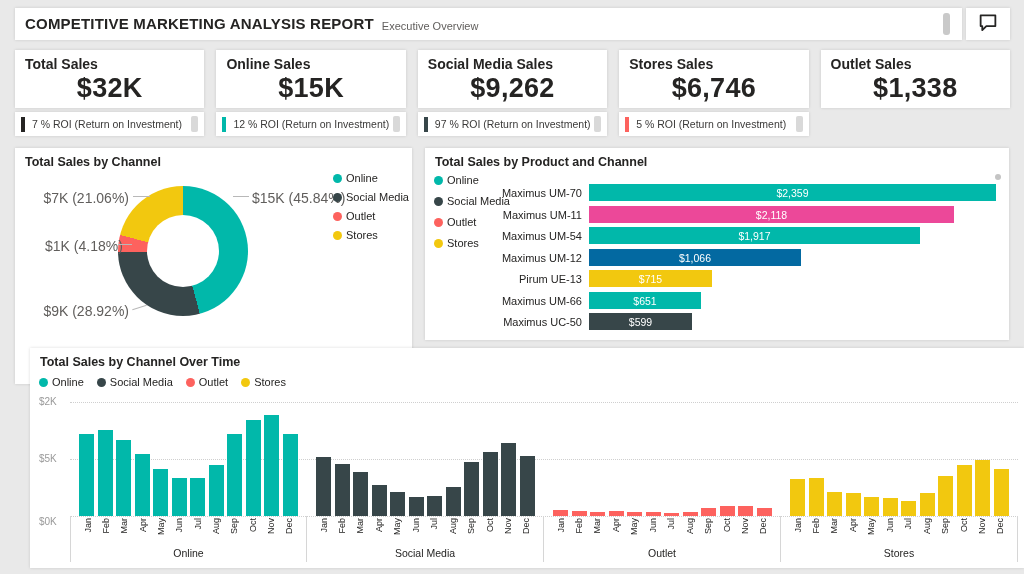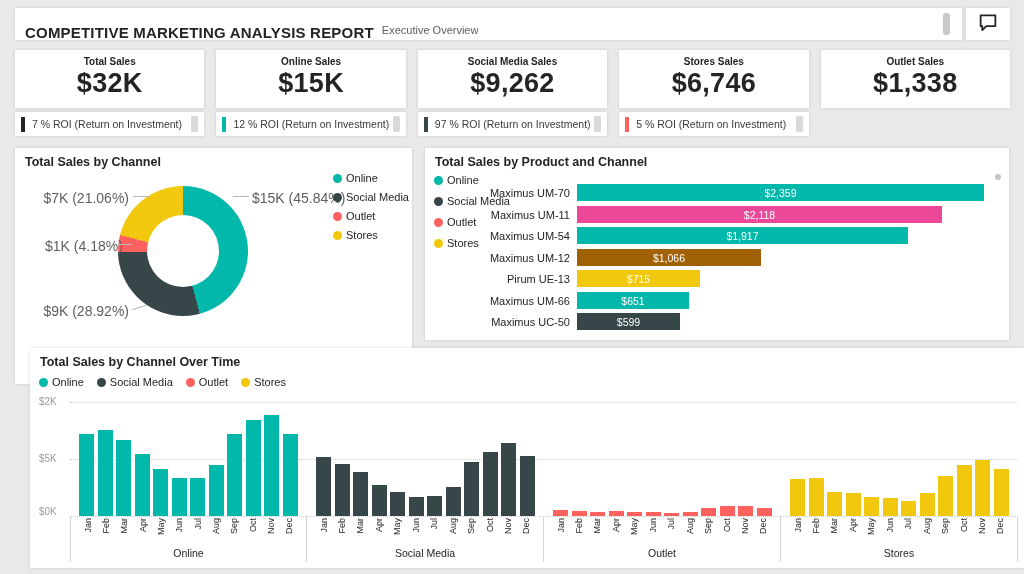--- a/index.html
+++ b/index.html
@@ -10,30 +10,30 @@
     font-family: "Liberation Sans", sans-serif;
     color: #252423;
     overflow: hidden;
   }
   .panel {
     position: absolute;
     background: #fff;
     box-shadow: 0 0 3px rgba(0,0,0,.14);
   }
   
-  .hdr { left:15px; top:8px; width:947px; height:32px; display:flex; align-items:flex-start; padding:16px 10px; }
+  .hdr { left:15px; top:8px; width:947px; height:32px; display:flex; align-items:flex-end; padding:8px 10px; }
   .hdr-title { font-size:15px; font-weight:bold; letter-spacing:.2px; }
   .hdr-sub { font-size:11px; color:#605E5C; margin-left:8px; }
   .hdr-scroll { position:absolute; right:12px; top:5px; width:7px; height:22px; background:#C9C9C9; border-radius:3px; }
   .comment-box { left:966px; top:8px; width:44px; height:32px; display:flex; align-items:center; justify-content:center; cursor:pointer; }
   
   .kpi-row { position:absolute; left:15px; top:50px; width:995px; display:grid; grid-template-columns:repeat(5,1fr); gap:12px; }
   .kpi-card { display:flex; flex-direction:column; gap:4px; }
   .kpi-top { background:#fff; box-shadow:0 0 3px rgba(0,0,0,.14); height:58px; padding:6px 10px 0; }
-  .kpi-title { font-size:10px; font-weight:bold;text-align:center; }
+  .kpi-title { font-size:14px; font-weight:bold; }
   .kpi-value { font-size:27px; font-weight:800; text-align:center; margin-top:1px; letter-spacing:.3px; }
   .kpi-roi { background:#fff; box-shadow:0 0 3px rgba(0,0,0,.14); height:24px; display:flex; align-items:center; padding:0 6px; }
   .roi-bar { width:4px; height:15px; flex:none; }
   .roi-text { font-size:10.5px; color:#3b3a39; margin-left:7px; white-space:nowrap; }
   .roi-scroll { margin-left:auto; width:7px; height:16px; background:#D9D9D9; border-radius:2px; flex:none; }
   
   .pane-title { font-size:12.5px; font-weight:bold; padding:7px 10px 0; }
   .ldot { width:9px; height:9px; border-radius:50%; display:inline-block; flex:none; }
   .litem { display:flex; align-items:center; gap:4px; font-size:11px; cursor:pointer; }
   
@@ -42,21 +42,21 @@
   .donut { position:absolute; left:103px; top:38px; width:130px; height:130px; border-radius:50%; }
   .donut-hole { position:absolute; left:29px; top:29px; width:72px; height:72px; border-radius:50%; background:#fff; }
   .callout { position:absolute; font-size:14px; color:#605E5C; white-space:nowrap; }
   .lead { position:absolute; height:0; border-top:1px solid #B8B8B8; }
   .donut-legend { position:absolute; left:318px; top:24px; display:flex; flex-direction:column; gap:7px; }
   
   .prod-panel { left:425px; top:148px; width:584px; height:192px; }
   .prod-legend { position:absolute; left:9px; top:26px; display:flex; flex-direction:column; gap:9px; }
   .prod-rows { position:absolute; left:0; top:30px; right:0; }
   .prod-row { position:absolute; left:0; height:17px; display:flex; align-items:center; }
-  .prod-cat { width:152px; text-align:right; padding-right:7px; font-size:11px; flex:none; }
+  .prod-cat { width:164px; text-align:right; padding-right:7px; font-size:11px; flex:none; }
   .prod-bar { height:17px; position:relative; display:flex; align-items:center; justify-content:center; cursor:pointer; }
   .prod-val { font-size:10.5px; color:#fff; }
   .scroll-dot { position:absolute; right:8px; top:26px; width:6px; height:6px; border-radius:50%; background:#C4C4C4; }
   
   .time-panel { left:15px; top:348px; width:994px; height:220px;margin-left:15px; }
   .time-legend { position:absolute; left:9px; top:28px; display:flex; gap:13px; }
   .ytick { position:absolute; left:9px; font-size:10px; color:#9A9A9A; }
   .time-chart { position:absolute; left:40px; right:6px; top:54px; height:114px; }
   .gridline { position:absolute; left:0; right:0; border-top:1px dotted #CFCFCF; }
   .tg-groups { position:absolute; left:40px; right:6px; top:54px; display:flex; }
@@ -208,21 +208,21 @@
         </div>
       </div>
       <div class="prod-row" style="top: 49px;">
         <div class="prod-cat">Maximus UM-54</div>
         <div class="prod-bar" style="width: 331px; background: rgb(1, 184, 170);">
           <div class="prod-val">$1,917</div>
         </div>
       </div>
       <div class="prod-row" style="top: 71px;">
         <div class="prod-cat">Maximus UM-12</div>
-        <div class="prod-bar" style="width: 184px; background: #a16207;">
+        <div class="prod-bar" style="width: 212px; background: #0369a1;">
           <div class="prod-val">$1,066</div>
         </div>
       </div>
       <div class="prod-row" style="top: 92px;">
         <div class="prod-cat">Pirum UE-13</div>
         <div class="prod-bar" style="width: 123px; background: rgb(242, 200, 15);">
           <div class="prod-val">$715</div>
         </div>
       </div>
       <div class="prod-row" style="top: 114px;">
@@ -256,21 +256,21 @@
         <div class="ldot" style="background: rgb(253, 98, 94);"></div>
         <span>Outlet</span>
       </div>
       <div class="litem">
         <div class="ldot" style="background: rgb(242, 200, 15);"></div>
         <span>Stores</span>
       </div>
     </div>
   <span class="ytick" style="top:48px;">$2K</span>
   <span class="ytick" style="top:105px;">$5K</span>
-  <span class="ytick" style="top:158px;">$0K</span>
+  <span class="ytick" style="top:168px;">$0K</span>
   <div class="time-chart">
     <div class="gridline" style="top:0;"></div>
     <div class="gridline" style="top:57px;"></div>
     <div class="gridline" style="top:114px;"></div>
   </div>
   <div class="tg-groups" id="timeGroups">
       <div class="tg-group">
         <div class="tg-bars">
           <div class="tg-bar" style="height: 82px; background: rgb(1, 184, 170);"></div>
           <div class="tg-bar" style="height: 86px; background: rgb(1, 184, 170);"></div>

